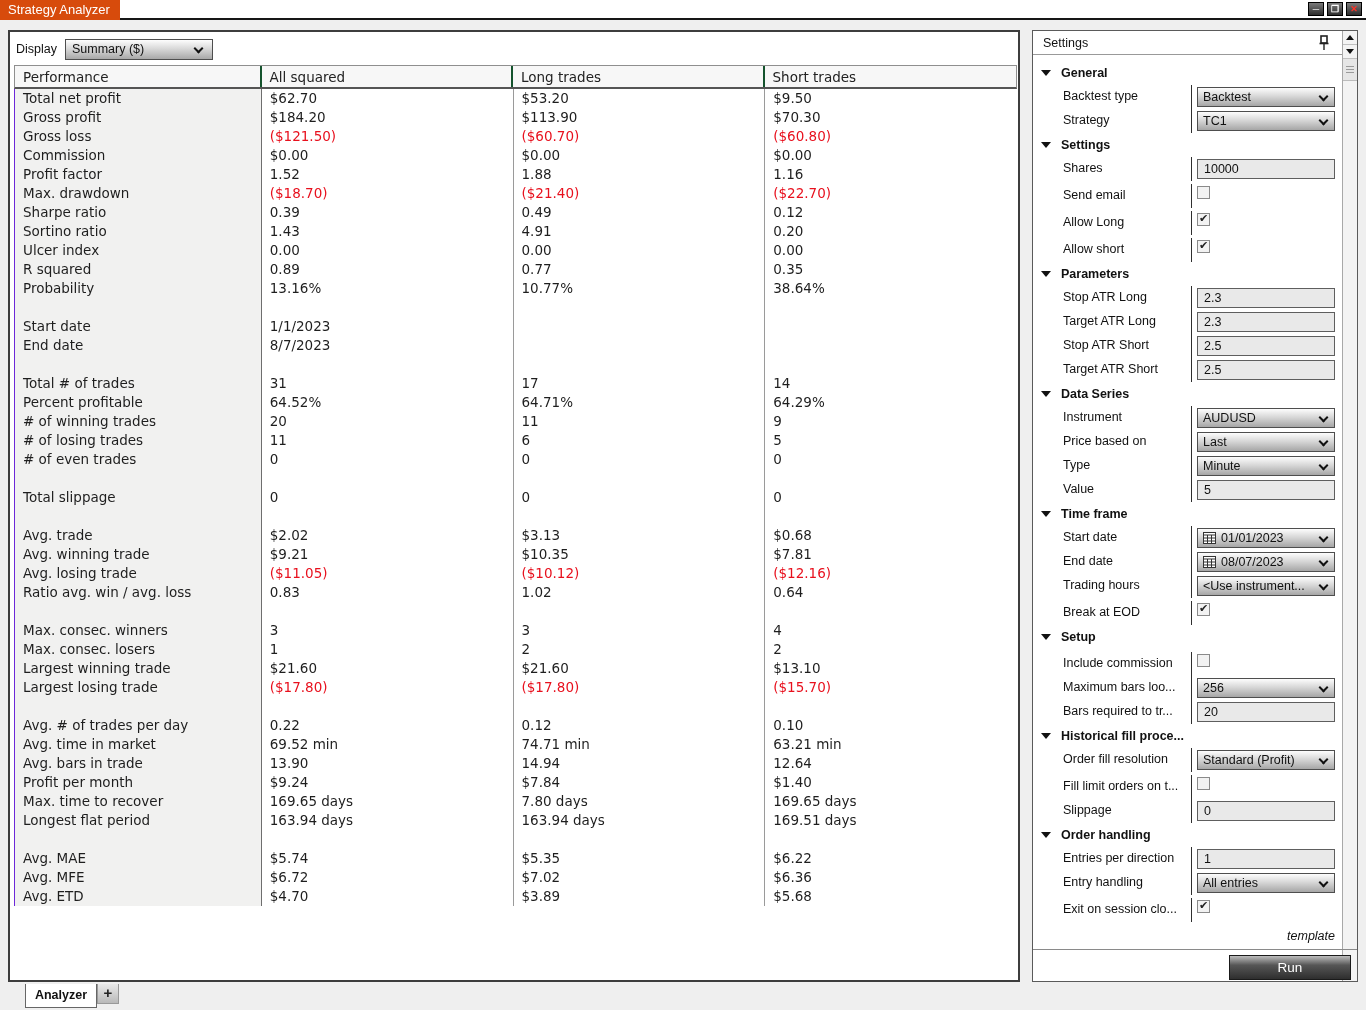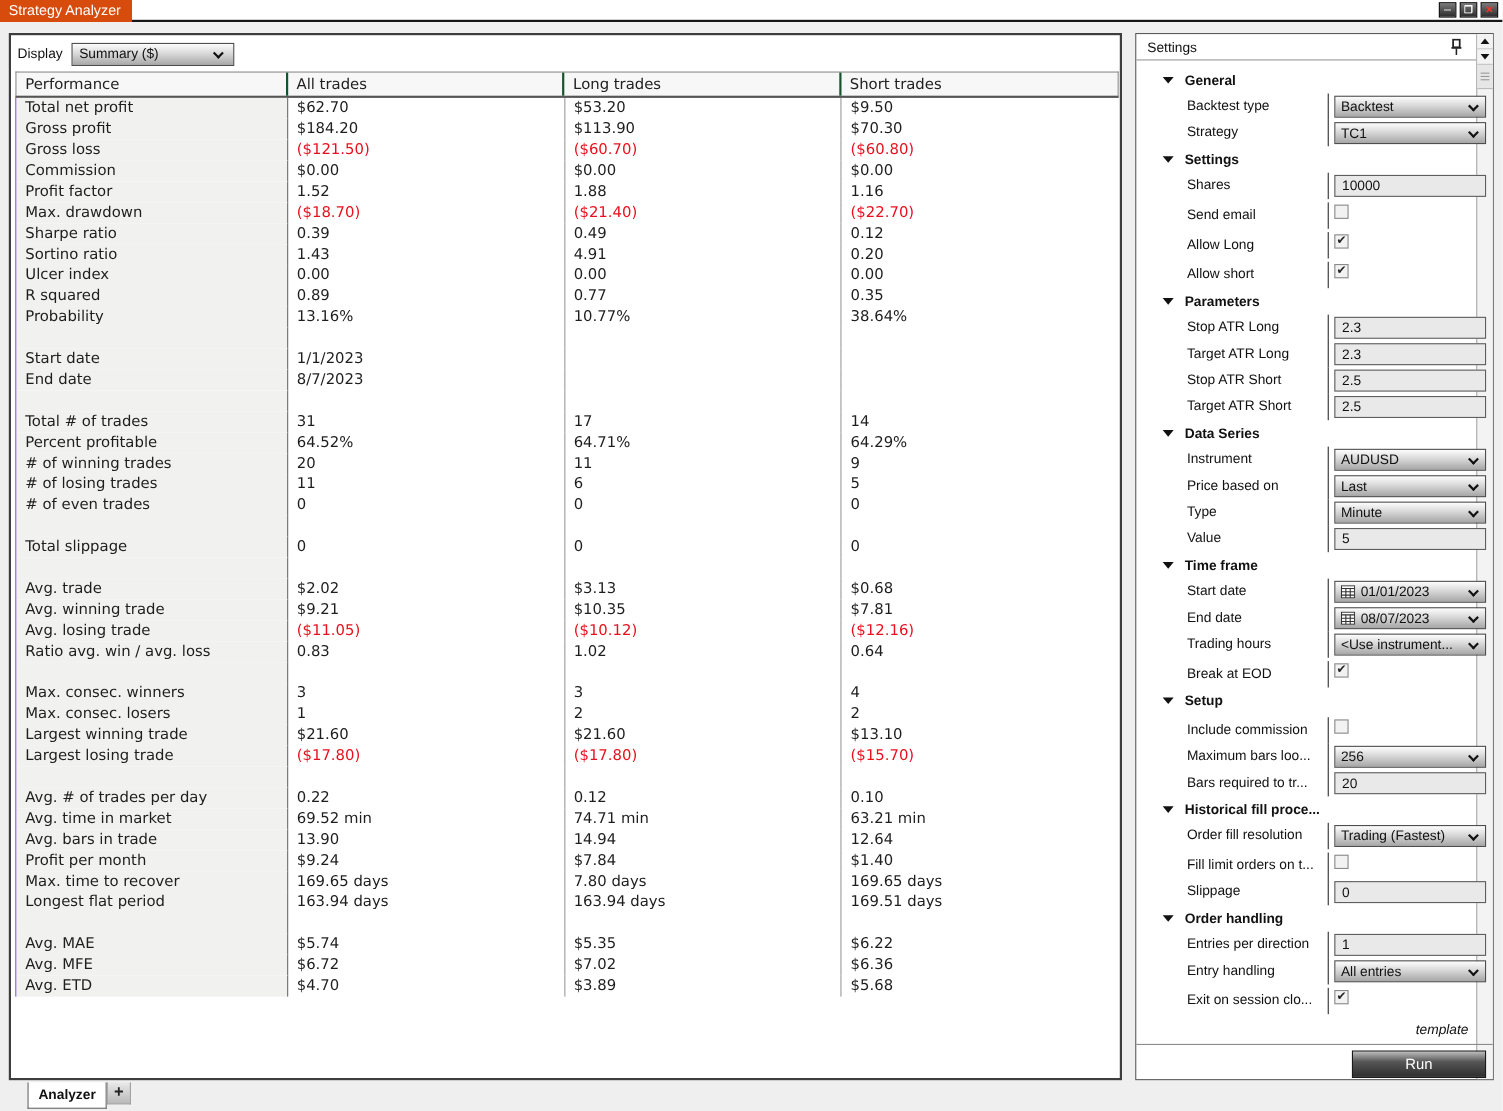--- a/index.html
+++ b/index.html
@@ -43,21 +43,21 @@
   .settings-header { position:absolute; left:0; top:0; right:15px; height:24px; border-bottom:1px solid #999;
                      font-size:12.5px; color:#111; line-height:24px; padding-left:10px; }
   .pin-icon { position:absolute; right:26px; top:4px; width:14px; height:16px; }
   .sb-col { position:absolute; right:0; top:0; width:15px; height:950px; border-left:1px solid #a8a8a8; background:#f3f3f3; }
   .sb-btn { width:14px; height:14px; border-bottom:1px solid #c0c0c0; display:flex; align-items:center; justify-content:center; background:#f3f3f3; }
   .tri-up { width:0; height:0; border-left:4px solid transparent; border-right:4px solid transparent; border-bottom:5px solid #111; }
   .tri-dn { width:0; height:0; border-left:4px solid transparent; border-right:4px solid transparent; border-top:5px solid #111; }
   .sb-thumb { width:14px; height:22px; background:#e6e6e6; border-bottom:1px solid #bbb; display:flex; flex-direction:column; gap:2px; align-items:center; justify-content:center; }
   .sb-thumb i { display:block; width:8px; height:1px; background:#9a9a9a; }
 
-  .settings-list { position:absolute; left:16px; top:30px; right:16px; }
+  .settings-list { position:absolute; left:0; top:30px; right:16px; }
   .sec-row { height:24px; display:flex; align-items:center; padding-left:8px; }
   .sec-tri { width:0; height:0; border-left:5px solid transparent; border-right:5px solid transparent; border-top:6px solid #111; margin-right:10px; }
   .sec-label { font-size:12.5px; font-weight:bold; color:#111; }
   .item-row { height:24px; position:relative; }
   .item-row .vsep { position:absolute; left:158px; top:0; bottom:0; width:1px; background:#2f2f2f; }
   .item-label { position:absolute; left:30px; top:4px; font-size:12.5px; color:#111; width:126px; white-space:nowrap; overflow:hidden; }
   .ctl { position:absolute; left:164px; top:2px; width:138px; height:20px; }
   .ctl-select { background:linear-gradient(#fdfdfd,#d8d8d8 45%,#a6a6a6); border:1px solid #4e4e4e; display:flex; align-items:center;
                 padding:0 5px; font-size:12.5px; color:#111; height:20px; position:relative; white-space:nowrap; overflow:hidden; }
   .ctl-select .chev { position:absolute; right:7px; top:8px; }
@@ -94,21 +94,21 @@
   <div class="display-row">
     <span class="display-label">Display</span>
     <div class="display-select">
       <span>Summary ($)</span>
       <span class="chev"></span>
     </div>
   </div>
   <div class="perf-table">
     <div class="t-head">
       <div class="cell c0">Performance</div>
-      <div class="cell c1">All trades</div>
+      <div class="cell c1">All squared</div>
       <div class="cell c2">Long trades</div>
       <div class="cell c3">Short trades</div>
     </div>
     <div class="t-body" id="table-body">
         <div class="t-row">
           <div class="cell c0">Total net profit</div>
           <div class="cell c1">$62.70</div>
           <div class="cell c2">$53.20</div>
           <div class="cell c3">$9.50</div>
         </div>
@@ -562,21 +562,21 @@
         <div class="ctl ctl-text">20</div>
       </div>
       <div class="sec-row">
         <span class="sec-tri"></span>
         <span class="sec-label">Historical fill proce...</span>
       </div>
       <div class="item-row">
         <div class="vsep"></div>
         <div class="item-label">Order fill resolution</div>
         <div class="ctl ctl-select">
-          <span>Trading (Fastest)</span>
+          <span>Standard (Profit)</span>
           <span class="chev"></span>
         </div>
       </div>
       <div class="item-row">
         <div class="vsep"></div>
         <div class="item-label">Fill limit orders on t...</div>
         <div class="ctl ctl-check" style="width: 13px;"></div>
       </div>
       <div class="item-row">
         <div class="vsep"></div>

